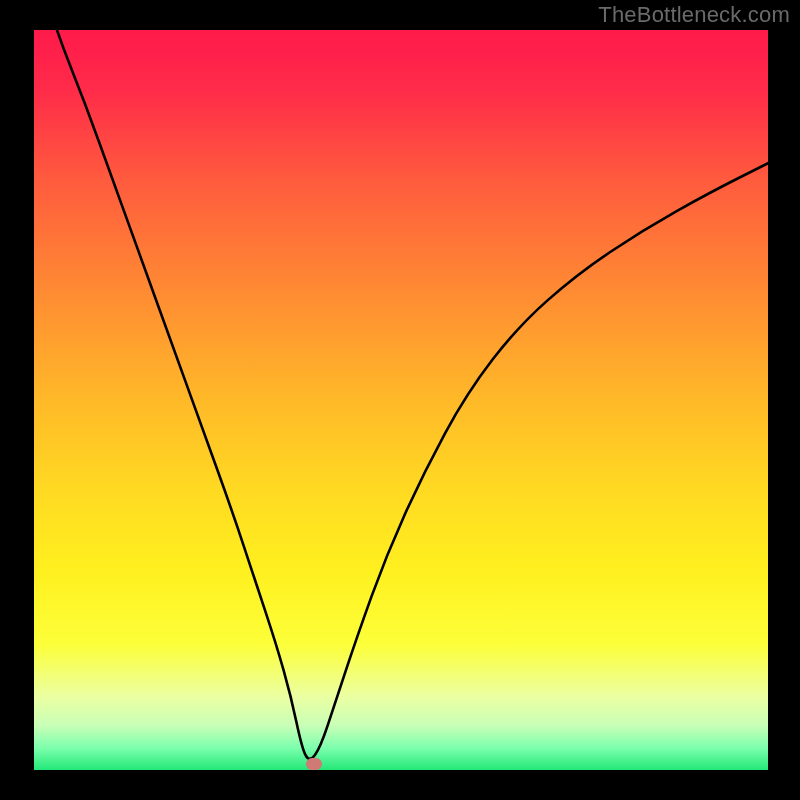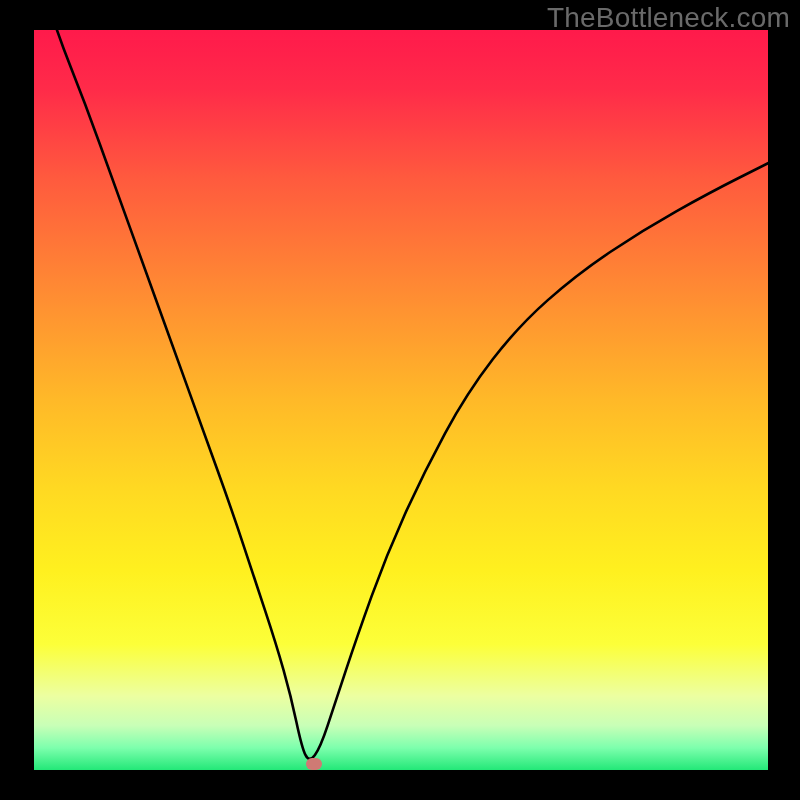--- a/index.html
+++ b/index.html
@@ -24,21 +24,21 @@
     box-sizing: border-box;
     overflow: hidden;
   }
   .gradient-fill {
     position: absolute;
     left: 0; top: 0; width: 100%; height: 100%;
   }
   .watermark {
     position: absolute;
     color: #6a6a6a;
-    font-size: 28px;
+    font-size: 22px;
     font-weight: 500;
     letter-spacing: 0.2px;
   }
   svg.curve {
     position: absolute;
     left: 0; top: 0;
   }
   .marker {
     position: absolute;
     width: 16px;

